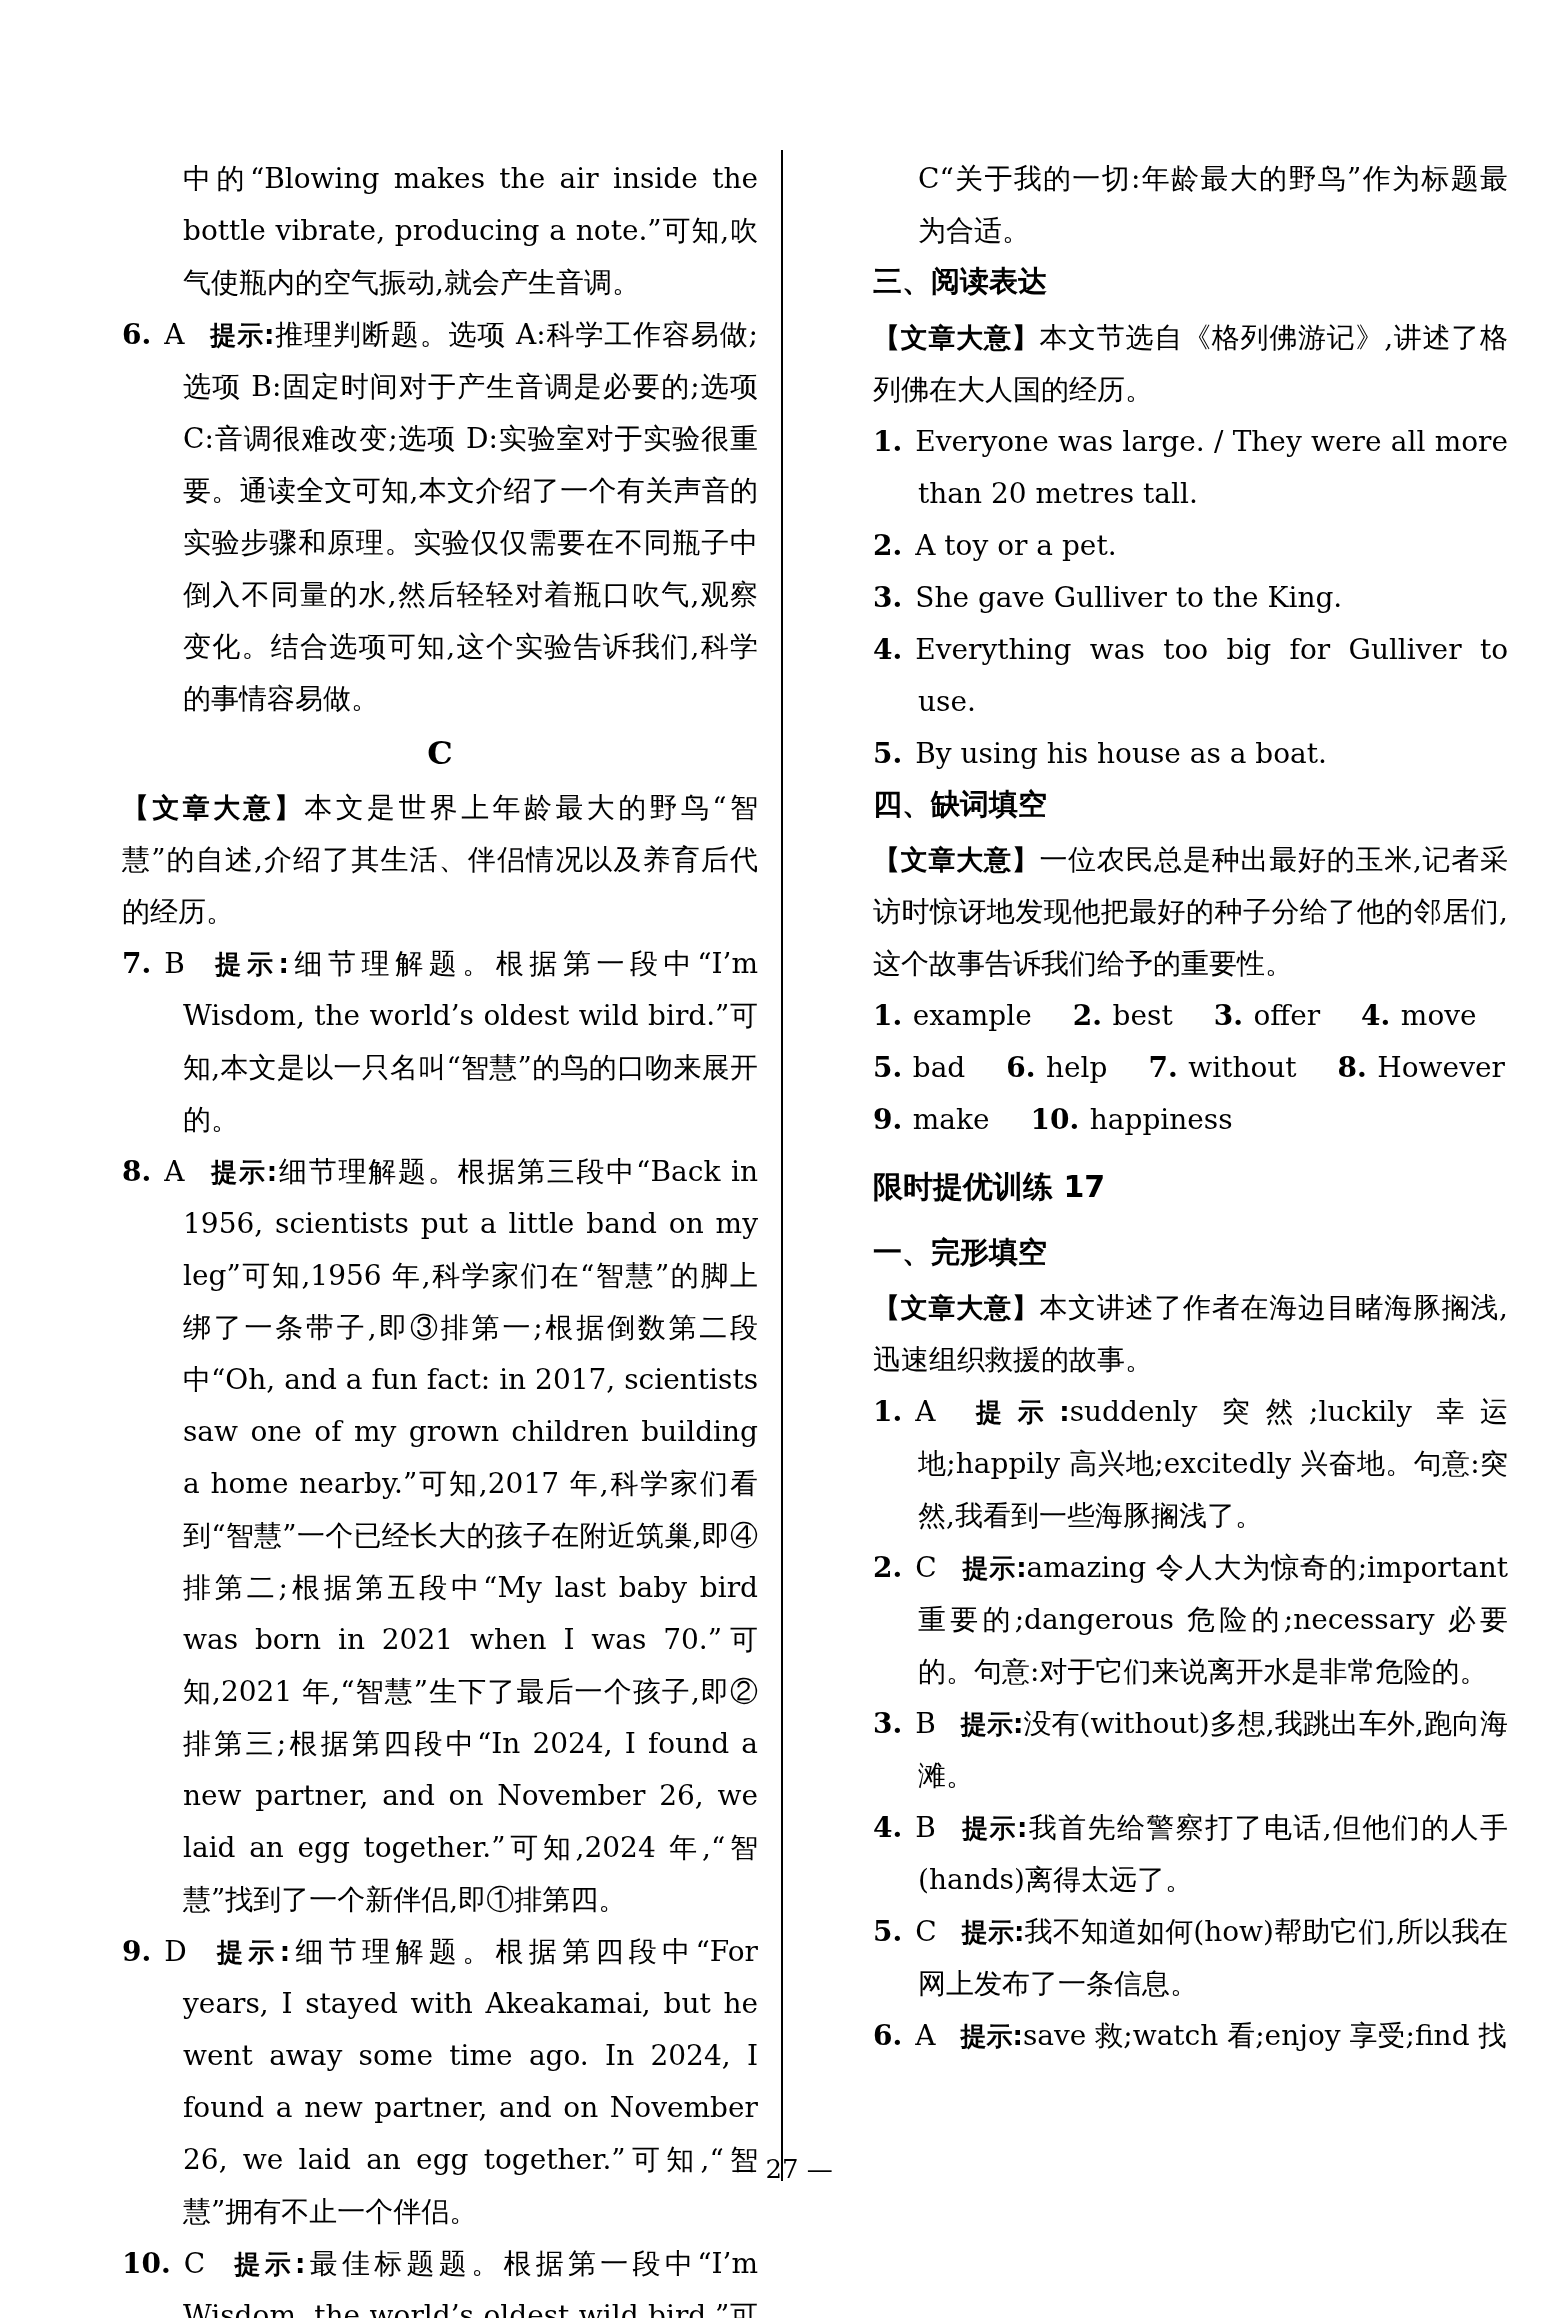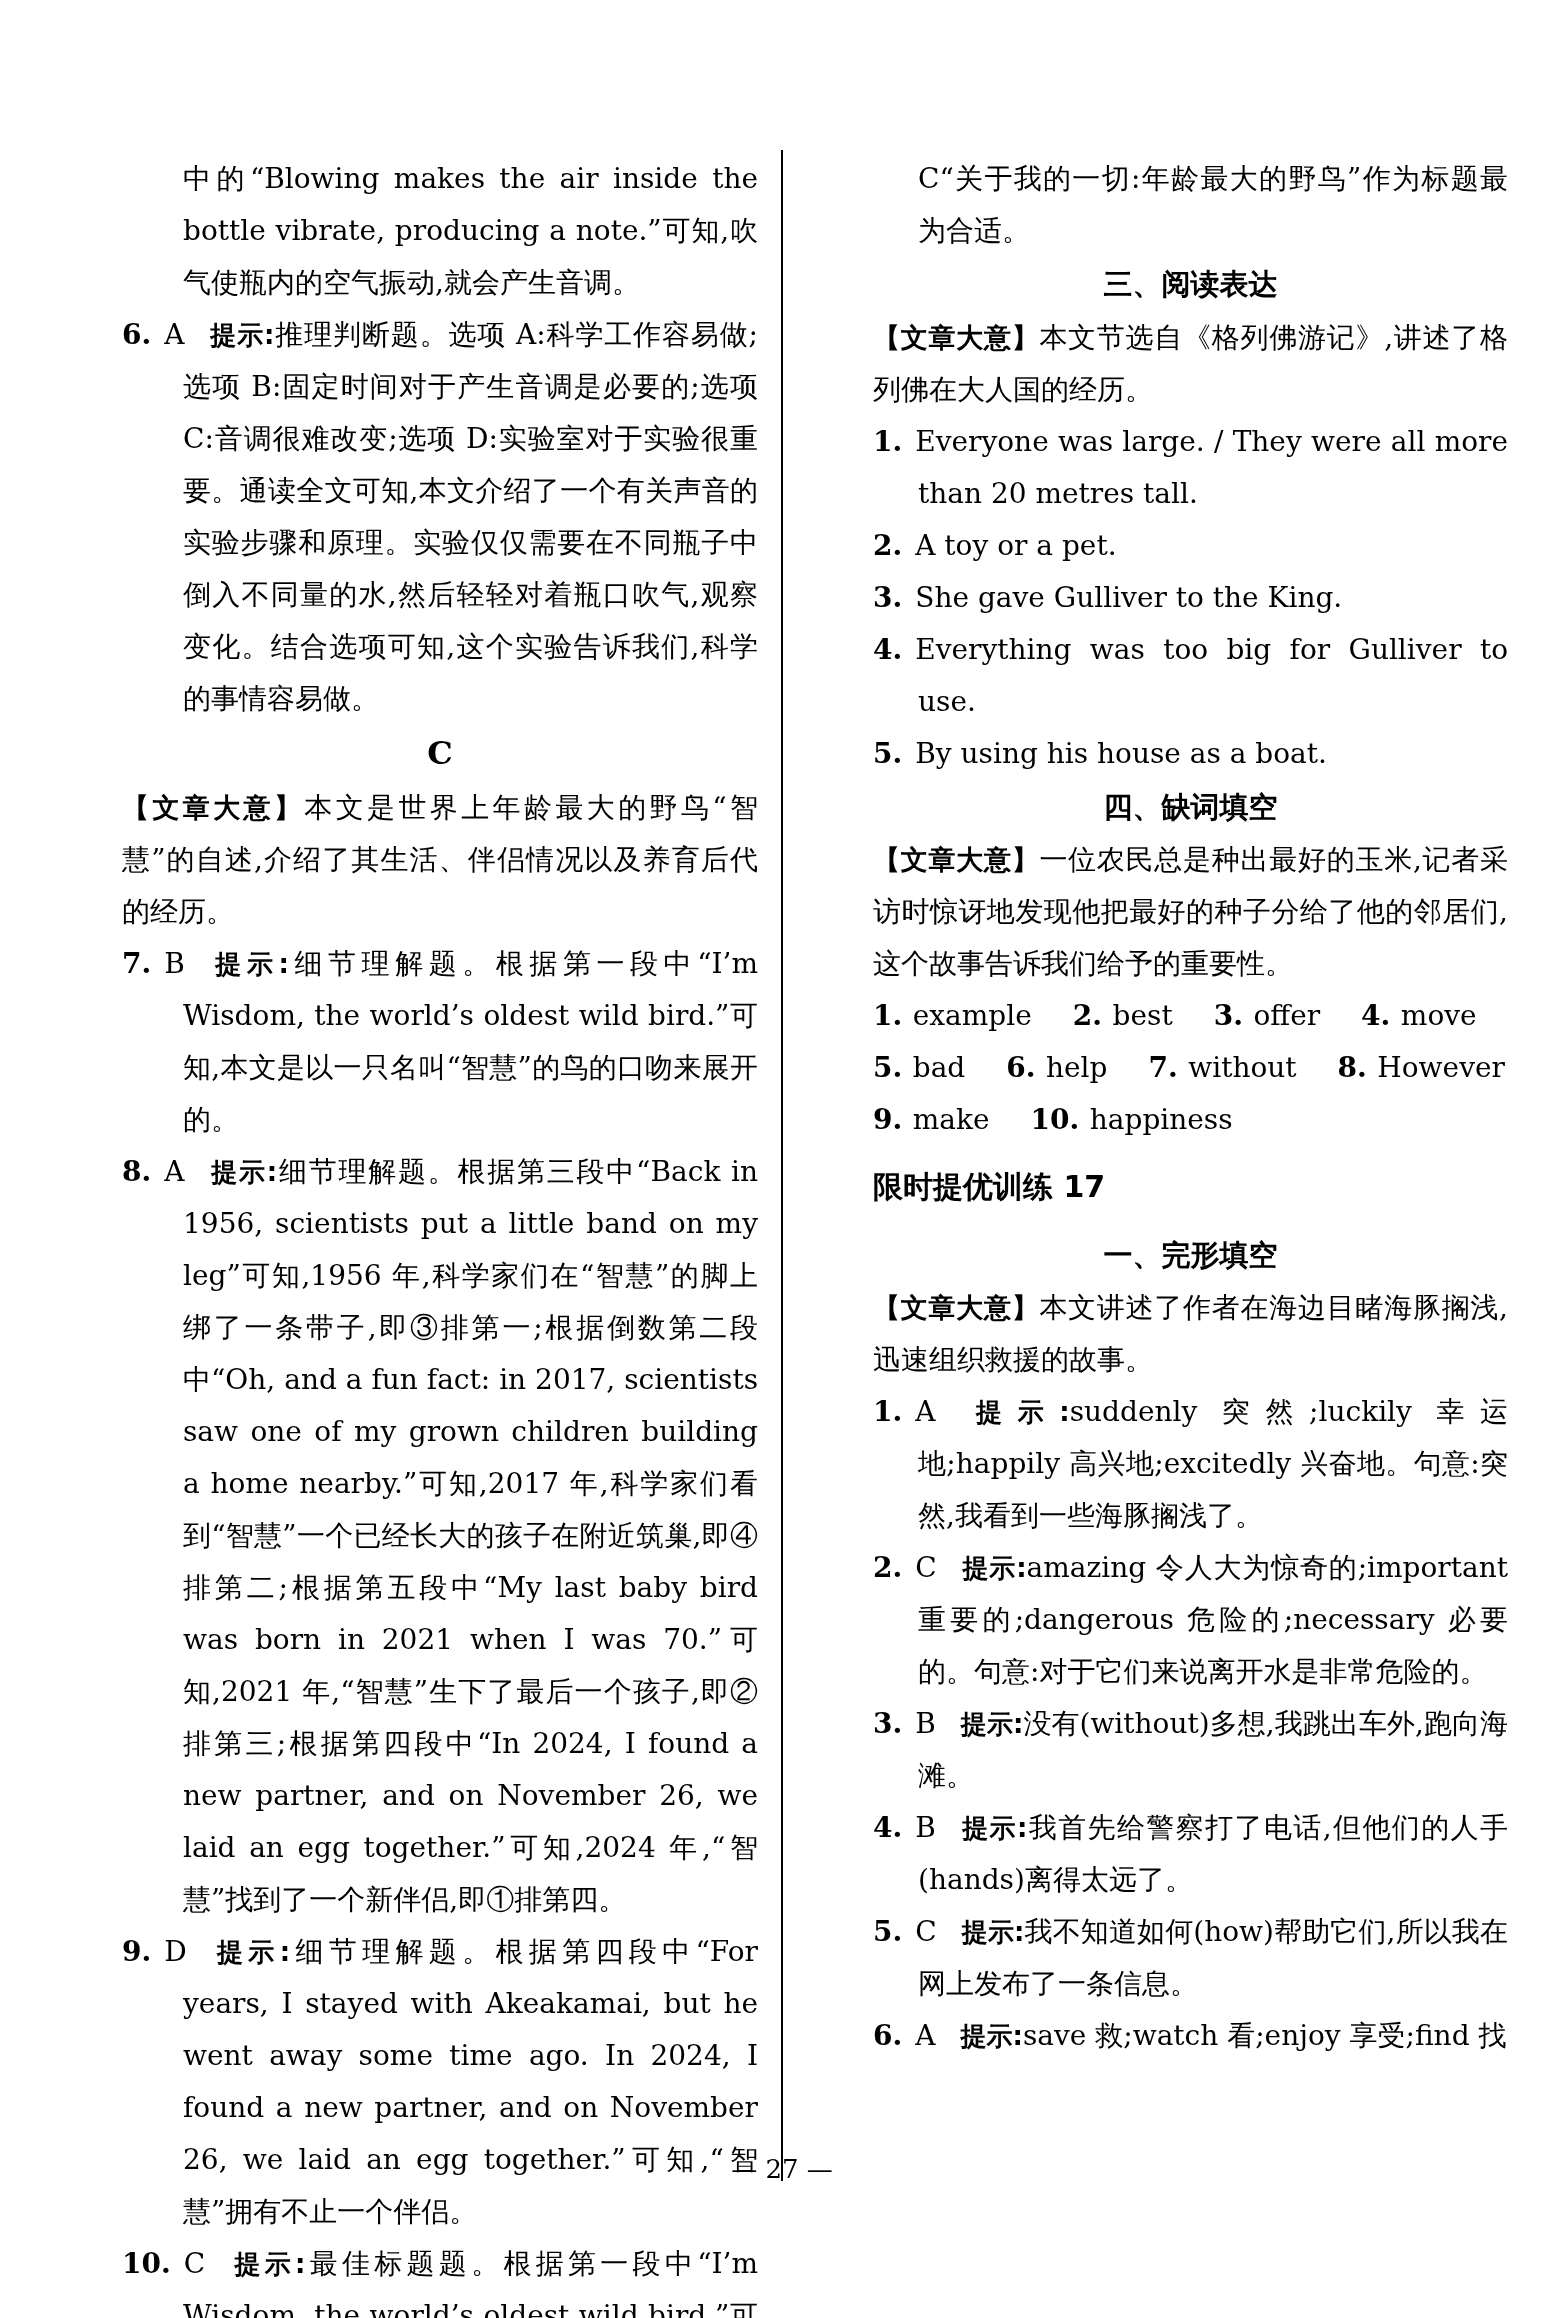--- a/index.html
+++ b/index.html
@@ -22,23 +22,23 @@
   
   .hang-l{padding-left:61px;text-indent:-61px;}
   .cont-l{padding-left:61px;}
   .hang-r{padding-left:45px;text-indent:-45px;}
   .cont-r{padding-left:45px;}
   .num{font-weight:bold;margin-right:13px;}
   .ans{margin-right:25px;}
   .hint{font-family:"DejaVu Sans","Liberation Sans",sans-serif;font-weight:bold;font-size:26px;}
   .sum-label{font-family:"DejaVu Sans","Liberation Sans",sans-serif;font-weight:bold;font-size:27px;}
   .sec-heading{
-    font-family:Liberation Serif, serif;
+    font-family:Liberation Mono, monospace;
     font-weight:bold;font-size:29px;line-height:52px;
-    text-align:center;margin:1.3px 0;
+    text-align:left;margin:1.3px 0;
   }
   .passage-heading{
     text-align:center;font-weight:bold;font-size:32px;line-height:57px;
   }
   .training-heading{
     font-family:"DejaVu Sans","Liberation Sans",sans-serif;
     font-weight:bold;font-size:30px;line-height:52px;
     margin:14.5px 0 16px 0;
   }
   .ga{margin-right:41px;white-space:nowrap;text-align:center;}

